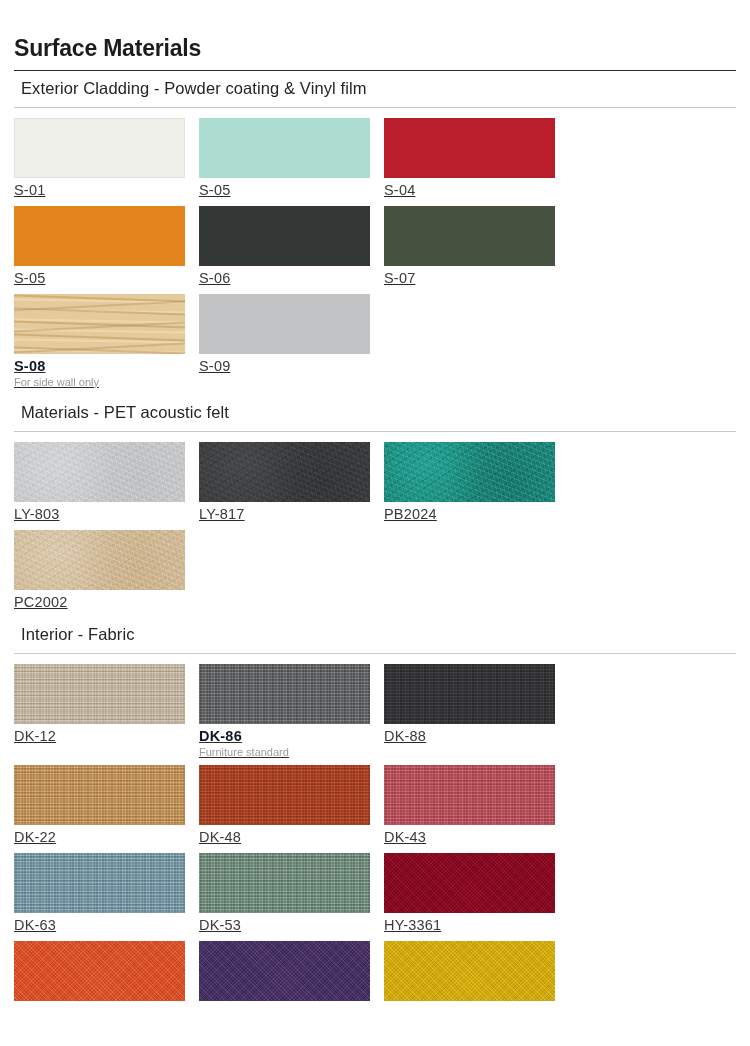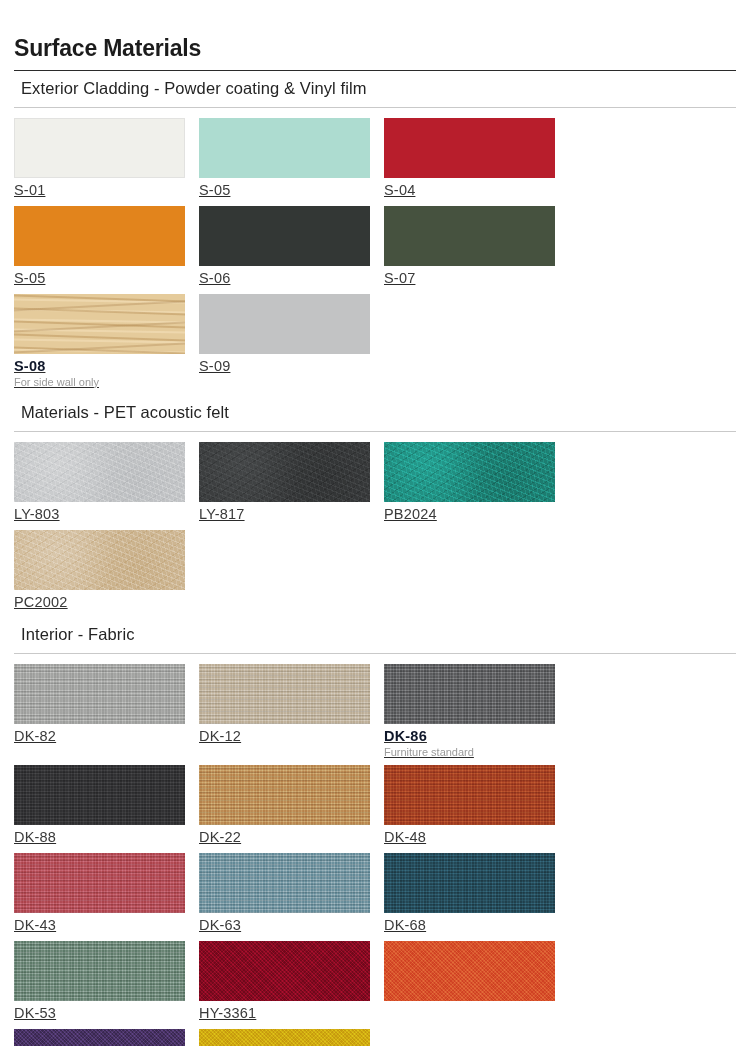--- a/index.html
+++ b/index.html
@@ -244,24 +244,20 @@
             <div class="swatch tex-felt" style="background-color: rgb(207, 184, 149);"></div>
             <div class="label">PC2002</div>
           </div>
         </div>
       </div>
       <div class="section">
         <div class="section-title">Interior - Fabric</div>
         <div class="rule-light"></div>
         <div class="grid">
           <div class="cell">
-            <div class="swatch tex-weave" style="background-color: rgb(175, 176, 174);"></div>
-            <div class="label">DK-82</div>
-          </div>
-          <div class="cell">
             <div class="swatch tex-weave" style="background-color: rgb(200, 188, 169);"></div>
             <div class="label">DK-12</div>
           </div>
           <div class="cell">
             <div class="swatch tex-weave" style="background-color: rgb(107, 108, 110);"></div>
             <div class="label strong">DK-86</div>
             <div class="sublabel">Furniture standard</div>
           </div>
           <div class="cell">
             <div class="swatch tex-weave" style="background-color: rgb(57, 57, 59);"></div>
@@ -277,24 +273,20 @@
           </div>
           <div class="cell">
             <div class="swatch tex-weave" style="background-color: rgb(188, 88, 99);"></div>
             <div class="label">DK-43</div>
           </div>
           <div class="cell">
             <div class="swatch tex-weave" style="background-color: rgb(129, 160, 171);"></div>
             <div class="label">DK-63</div>
           </div>
           <div class="cell">
-            <div class="swatch tex-weave" style="background-color: rgb(42, 84, 100);"></div>
-            <div class="label">DK-68</div>
-          </div>
-          <div class="cell">
             <div class="swatch tex-weave" style="background-color: rgb(123, 148, 134);"></div>
             <div class="label">DK-53</div>
           </div>
           <div class="cell">
             <div class="swatch tex-knit" style="background-color: rgb(138, 11, 35);"></div>
             <div class="label">HY-3361</div>
           </div>
           <div class="cell">
             <div class="swatch tex-knit" style="background-color: rgb(217, 85, 45);"></div>
           </div>

